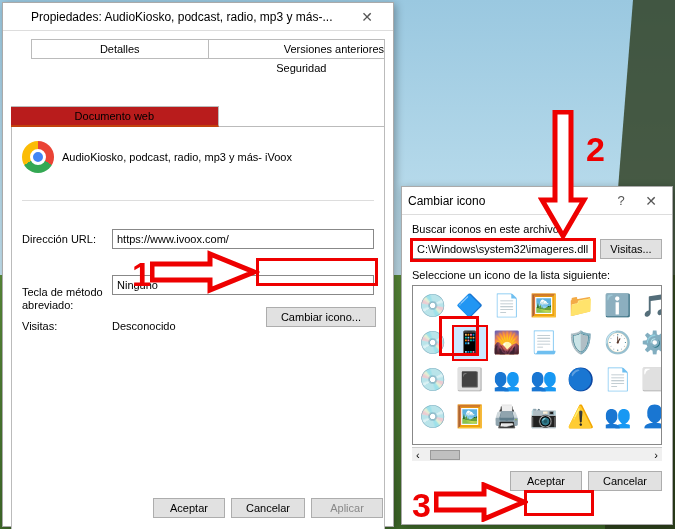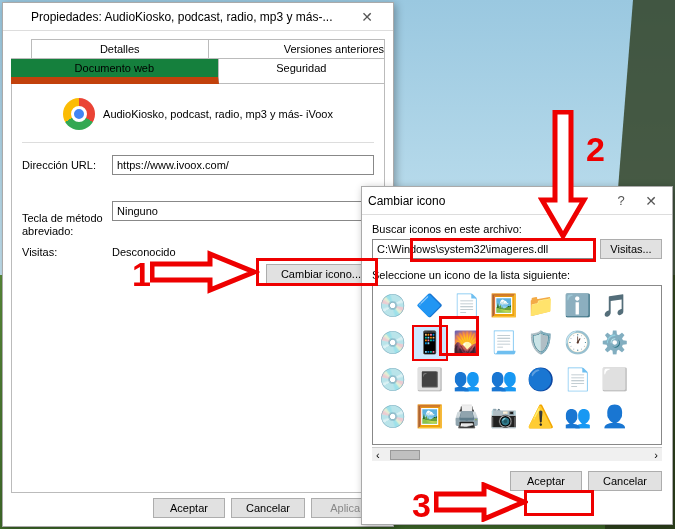--- a/index.html
+++ b/index.html
@@ -12,34 +12,34 @@
   .titlebar { height: 28px; display:flex; align-items:center; padding: 12px 6px; border-bottom: 1px solid #ddd; background:#fff;}
   .titlebar .ticon { width:16px; height:16px; margin-right:6px; flex:none; }
   .titlebar .ttxt { flex:1; color:#000; font-size:12px; white-space:nowrap; overflow:hidden; text-overflow:ellipsis;}
   .closex { width:40px; height:100%; display:flex; align-items:center; justify-content:center; color:#555; font-size:14px; }
   .helpq { width:30px; height:100%; display:flex; align-items:center; justify-content:center; color:#555; font-size:13px; }
   
   #props { left:2px; top:2px; width:392px; height:525px; }
   .tabs-area { padding:8px 8px 0 8px; }
   .tabrow { display:flex; }
   .tab { border:1px solid #bbb; padding:3px 0; background:#fff; text-align:center; cursor:pointer; z-index:1; }
-  .tab.active { background:#15803d; border-bottom:7px solid #c2410c; position:relative; z-index:3;}
+  .tab.active { background:#b91c1c; border-bottom:2px solid #c2410c; position:relative; z-index:3;margin-top:48px;}
   .tabpanel { border:1px solid #bbb; margin-top:-1px; height:410px; padding:12px 10px; background:#fff; position:relative; }
-  .hdr { display:flex; align-items:center; gap:8px; padding:2px 0 12px 0; border-bottom:1px solid #ddd; margin-bottom:12px;justify-content:center;}
+  .hdr { display:flex; align-items:center; gap:8px; padding:2px 0 27px 0; border-bottom:1px solid #ddd; margin-bottom:28px;}
   .chrome { width:32px; height:32px; border-radius:50%; background:conic-gradient(#ea4335 0 120deg,#34a853 120deg 240deg,#fbbc05 240deg 360deg); position:relative; flex:none;}
   .chrome::after { content:""; position:absolute; inset:8px; border-radius:50%; background:#4285f4; border:3px solid #fff;}
   .frow { display:flex; align-items:center; margin-bottom:8px; }
   .flabel { width:90px; color:#000; }
   .fmulti { line-height:1.2;margin-top:29px; }
   input.txt { flex:1; border:1px solid #888; padding:2px 4px; height:20px; font-size:11px; }
   .btnbar { position:absolute; bottom:8px; right:10px; display:flex; gap:6px; }
   .winbtn { border:1px solid #adadad; background:#e1e1e1; padding:3px 14px; cursor:pointer; min-width:72px; text-align:center;}
   .change-icon-wrap { position:absolute; right:8px; top:180px; }
   
-  #cicon { right:2px; top:186px; width:312px; height:339px; }
+  #cicon { right:2px; top:186px; width:272px; height:339px; }
   #cicon .body { padding:8px 10px; }
   #cicon .lbl { margin-bottom:4px; display:block; }
   .pathrow { display:flex; gap:4px; margin-bottom:10px;}
   .iconlist { border:1px solid #888; height:160px; padding:4px; overflow:auto; background:#fff; display:grid; grid-template-columns:repeat(7,32px); gap:5px 5px; align-content:start;}
   .ic { width:32px; height:32px; display:flex; align-items:center; justify-content:center; font-size:22px; }
   .ic.sel { outline:2px solid #e00; outline-offset:0; background:#cce8ff;}
   .scroll-h { border-top:1px solid #ccc; height:14px; margin-top:2px; display:flex; align-items:center; background:#f0f0f0;}
   .thumb { height:10px; background:#c0c0c0; border:1px solid #999;}
   #cicon .btnbar2 { display:flex; gap:6px; justify-content:flex-end; margin-top:10px;}
   

